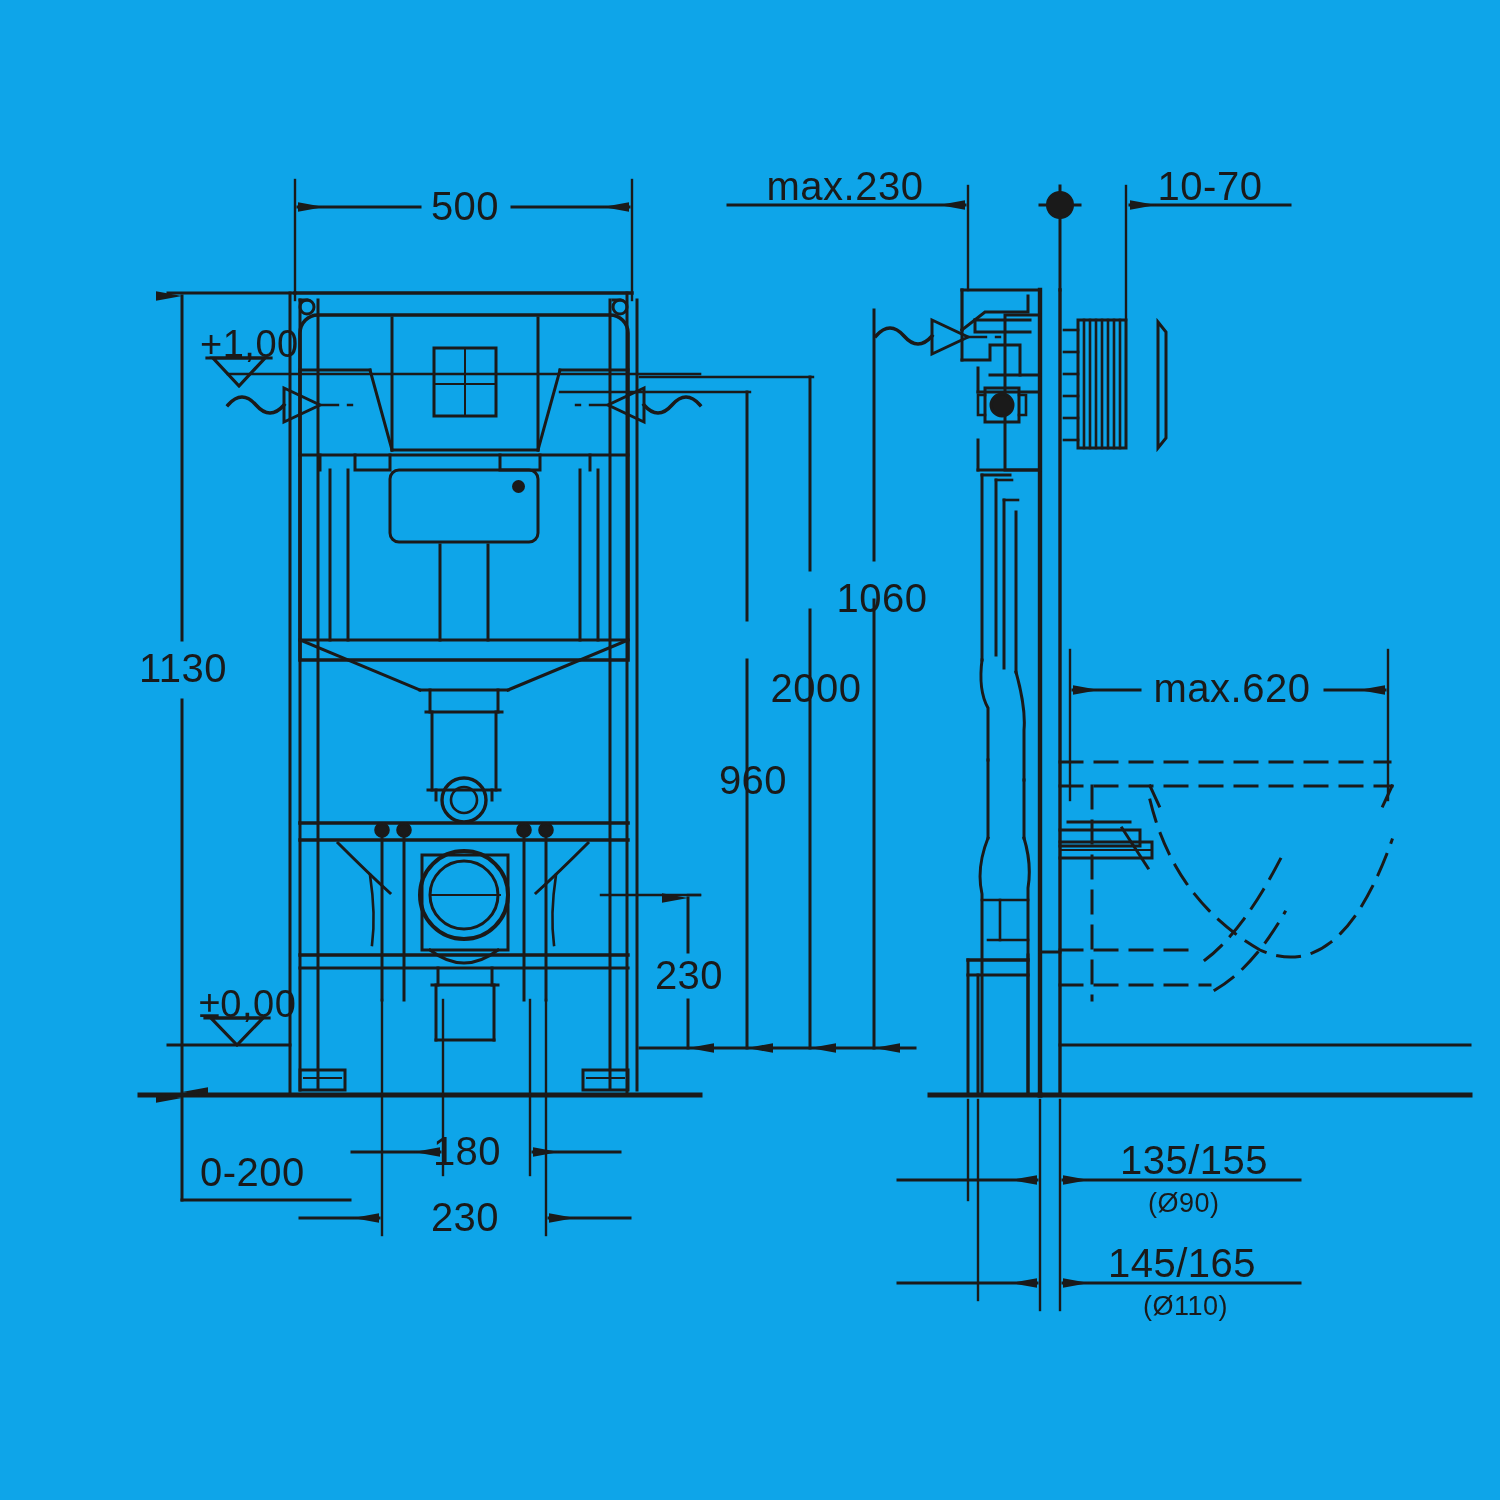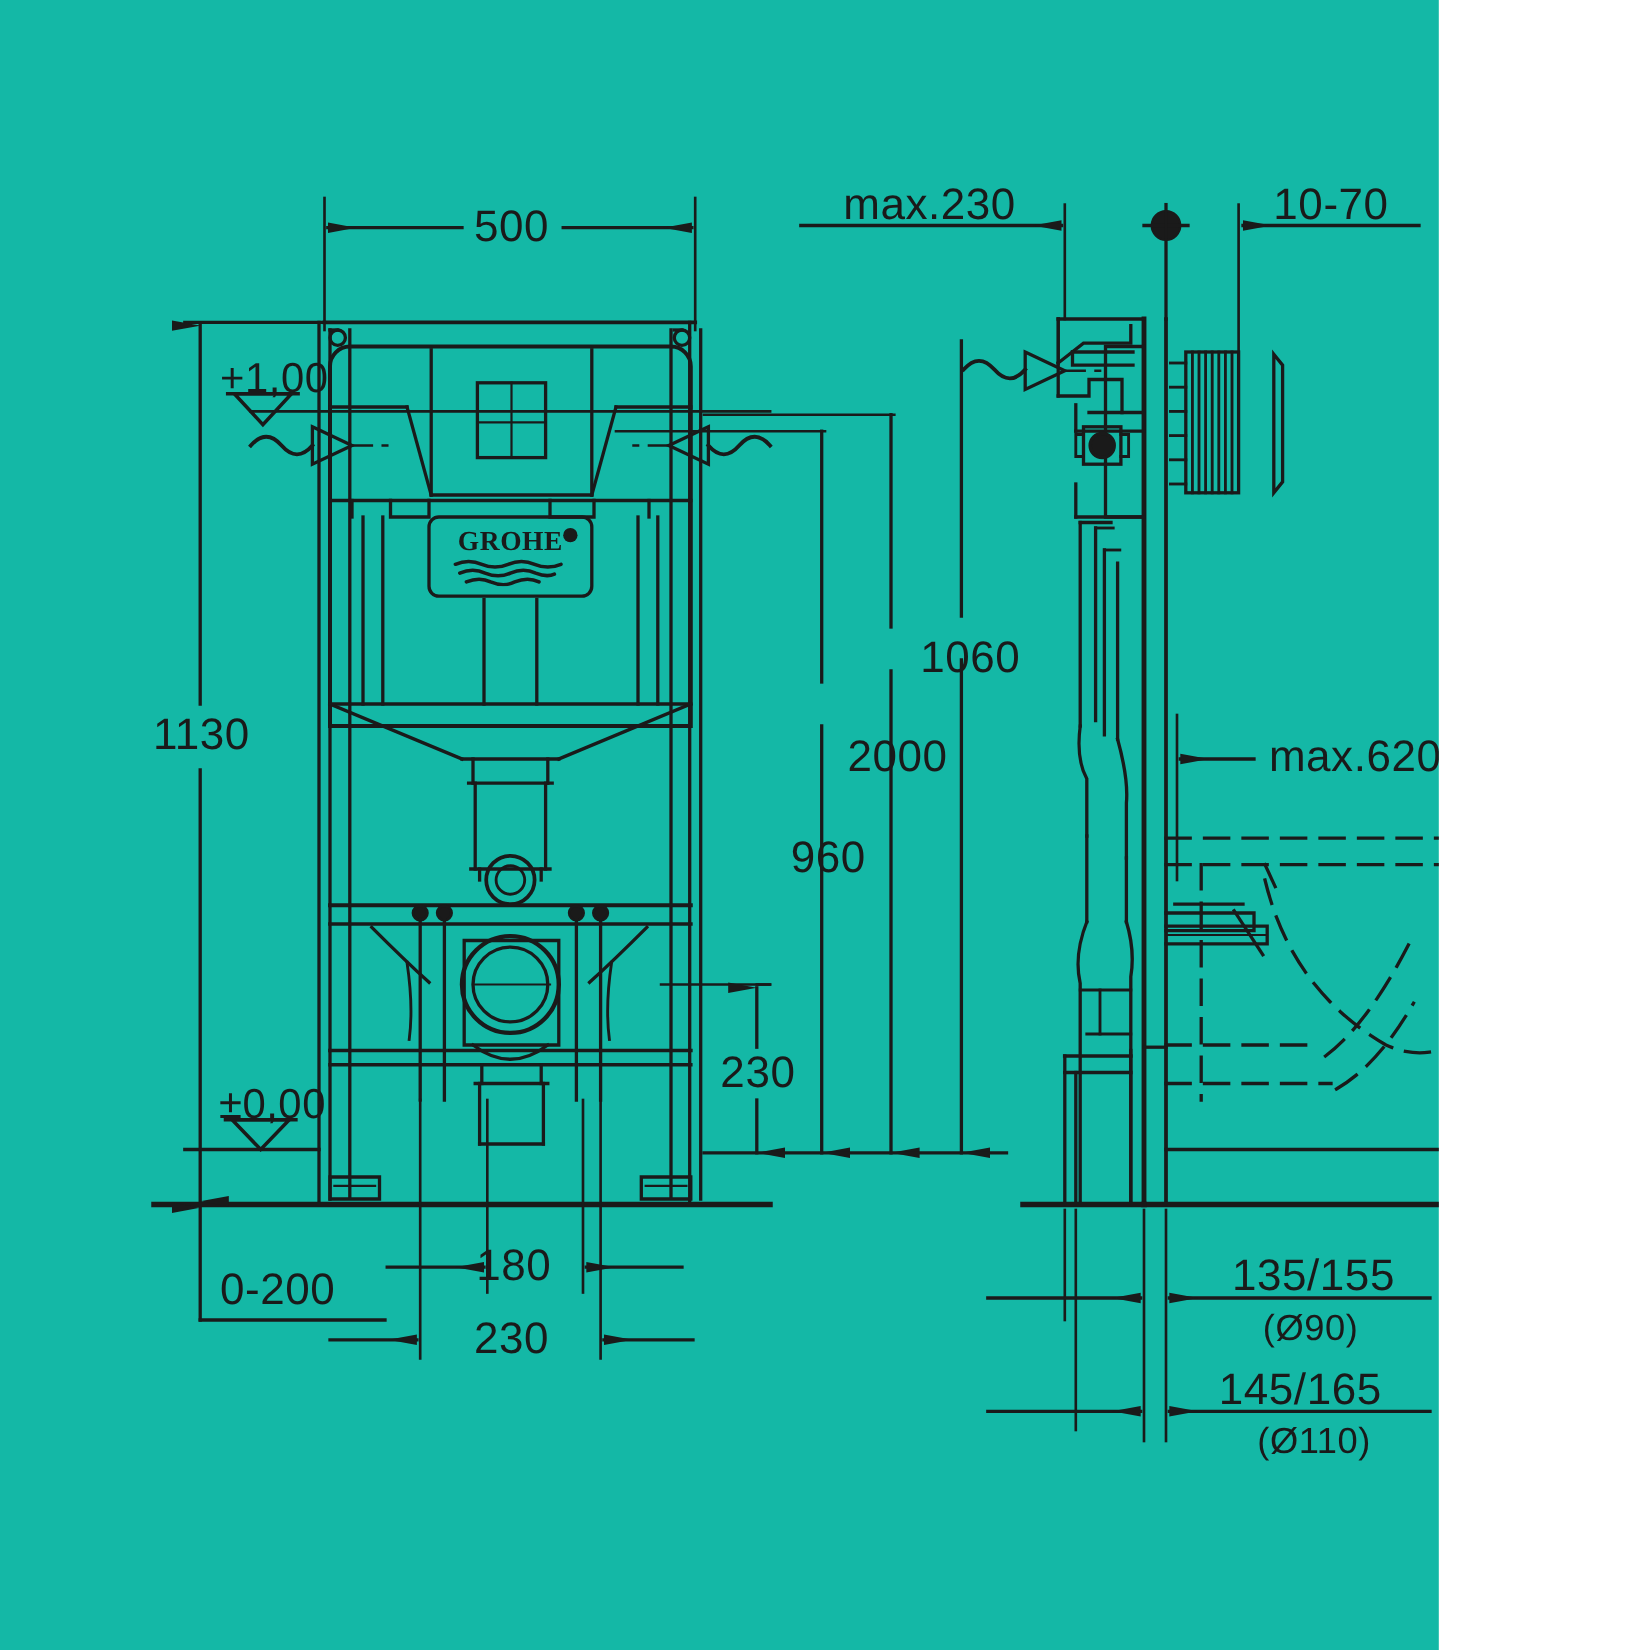--- a/index.html
+++ b/index.html
@@ -1,35 +1,35 @@
 <!DOCTYPE html>
 <html><head>
 <meta charset="utf-8">
 <title>Technical Drawing</title>
 <style>
   html,body{margin:0;padding:0;background:#ffffff;}
   #page{
     position:relative;
-    width:1308px;height:1500px;
-    background:#14b8a6;
+    width:1500px;height:1500px;
+    background:#0ea5e9;
     font-family:"Liberation Sans", sans-serif;
     color:#000000;
     overflow:hidden;
   }
   svg#dwg{position:absolute;left:0;top:0;width:1500px;height:1500px;}
   .lbl{
     position:absolute;
     font-family:"Liberation Sans", sans-serif;
     color:#1a1a1a;
     white-space:nowrap;
     letter-spacing:0.5px;
     line-height:1;
   }
   .dim-txt{font-size:40px;}
-  .dim-txt-sm{font-size:33px;}
+  .dim-txt-sm{font-size:27px;}
   .lvl-txt{font-size:38px;}
   .ctr{transform:translateX(-50%);}
 </style>
 </head>
 <body>
 
 <div id="page">
 
   <svg id="dwg" viewBox="0 0 1500 1500">
     <defs>
@@ -396,28 +396,16 @@
   <div class="lbl dim-txt ctr" style="left:467px;top:1131px;">180</div>
 
   <div class="lbl dim-txt ctr" style="left:465px;top:1197px;">230</div>
 
   <div class="lbl dim-txt" style="left:1108px;top:1140px;margin-left:12px;">135/155</div>
   <div class="lbl dim-txt-sm" style="left:1148px;top:1190px;">(Ø90)</div>
 
   <div class="lbl dim-txt" style="left:1108px;top:1243px;">145/165</div>
   <div class="lbl dim-txt-sm" style="left:1143px;top:1293px;">(Ø110)</div>
 
-  <div style="position:absolute;left:390px;top:470px;width:148px;height:72px;
-              display:flex;flex-direction:column;align-items:center;justify-content:center;">
-    <div style="font-family:'Liberation Serif',serif;font-weight:bold;font-size:25px;
-                letter-spacing:0.5px;color:#1a1a1a;line-height:1;">GROHE</div>
-    <svg width="120" height="26" viewBox="0 0 120 26" style="margin-top:2px;">
-      <g stroke="#1a1a1a" fill="none" stroke-width="3.2" stroke-linecap="round">
-        <path d="M10 6 q12 -5 24 0 q12 5 24 0 q12 -5 24 0 q12 5 24 0"></path>
-        <path d="M14 14 q12 -5 23 0 q12 5 23 0 q12 -5 23 0 q10 4 17 1"></path>
-        <path d="M20 22 q12 -5 22 0 q12 5 22 0 q12 -5 22 0"></path>
-      </g>
-    </svg>
-  </div>
   <div style="position:absolute;left:512px;top:480px;width:13px;height:13px;border-radius:50%;
               background:#1a1a1a;"></div>
 
 </div>
 
 </body></html>

